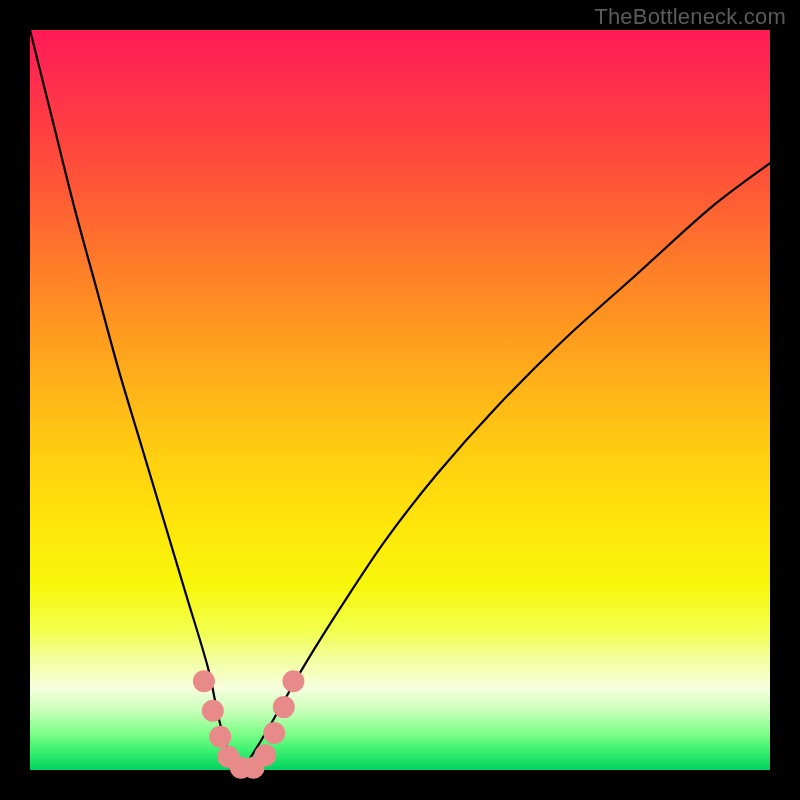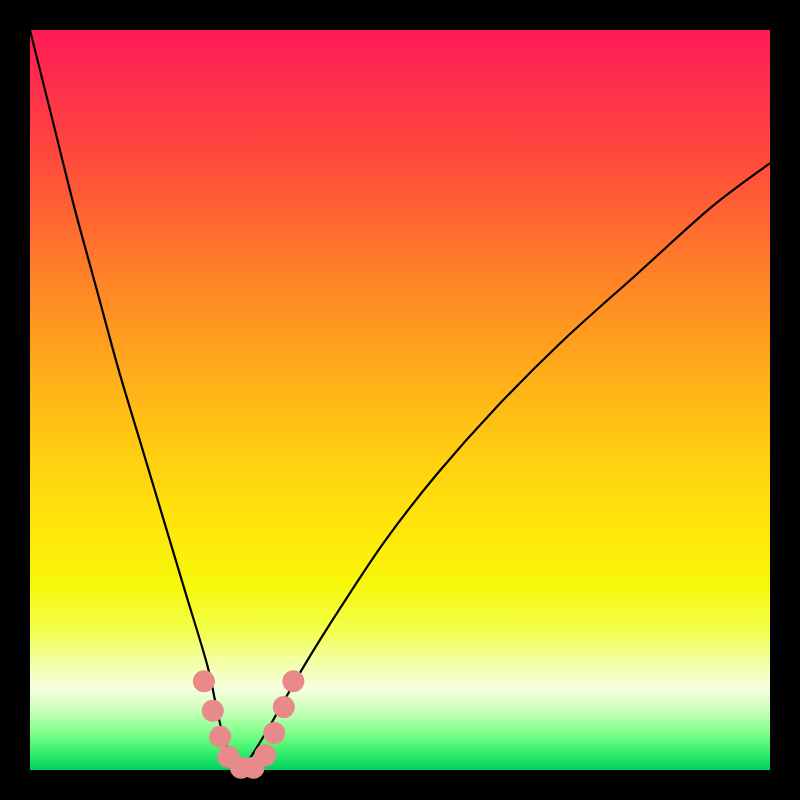--- a/index.html
+++ b/index.html
@@ -90,13 +90,14 @@
           <circle cx="210.9" cy="737.8" r="11" class="marker"></circle>
           <circle cx="223.5" cy="737.8" r="11" class="marker"></circle>
           <circle cx="235.3" cy="725.2" r="11" class="marker"></circle>
           <circle cx="244.2" cy="703.0" r="11" class="marker"></circle>
           <circle cx="253.8" cy="677.1" r="11" class="marker"></circle>
           <circle cx="263.4" cy="651.2" r="11" class="marker"></circle>
         </g>
     </svg>
 
   </div>
+  <div class="watermark">TheBottleneck.com</div>
 </div>
 
 </body></html>

